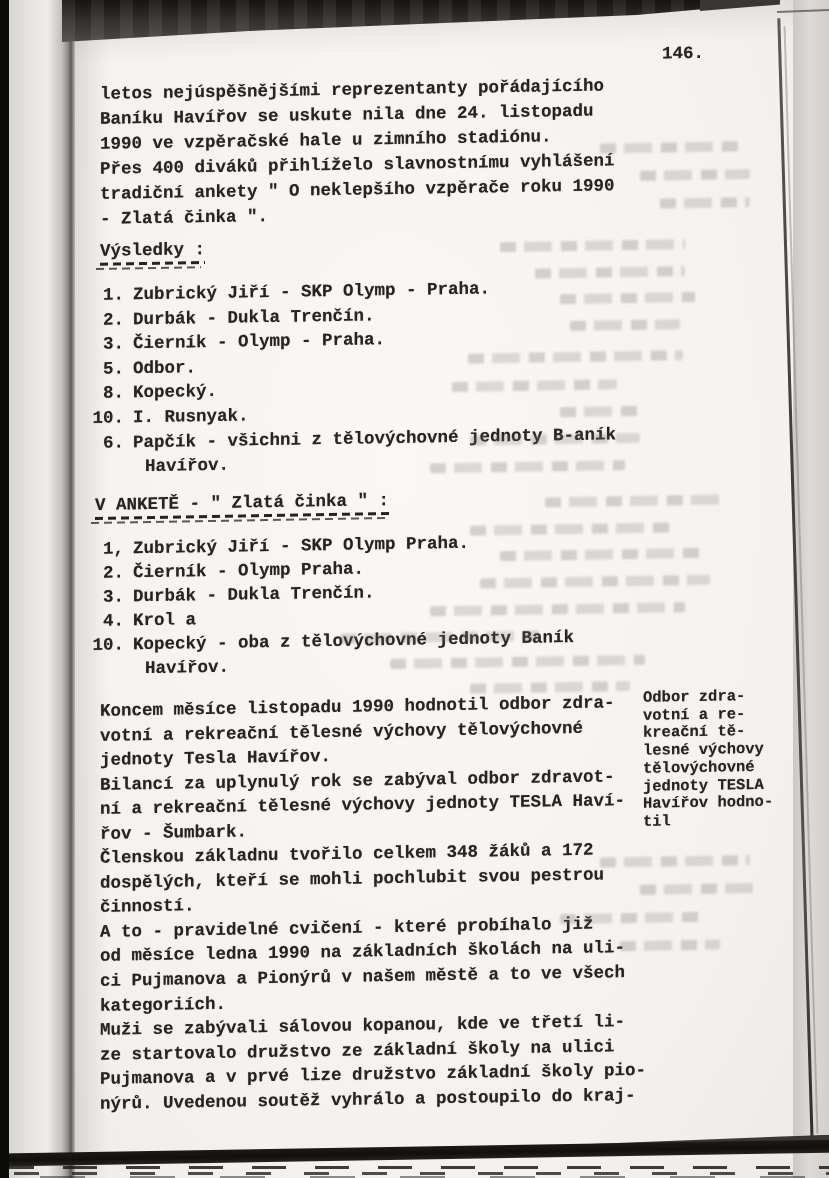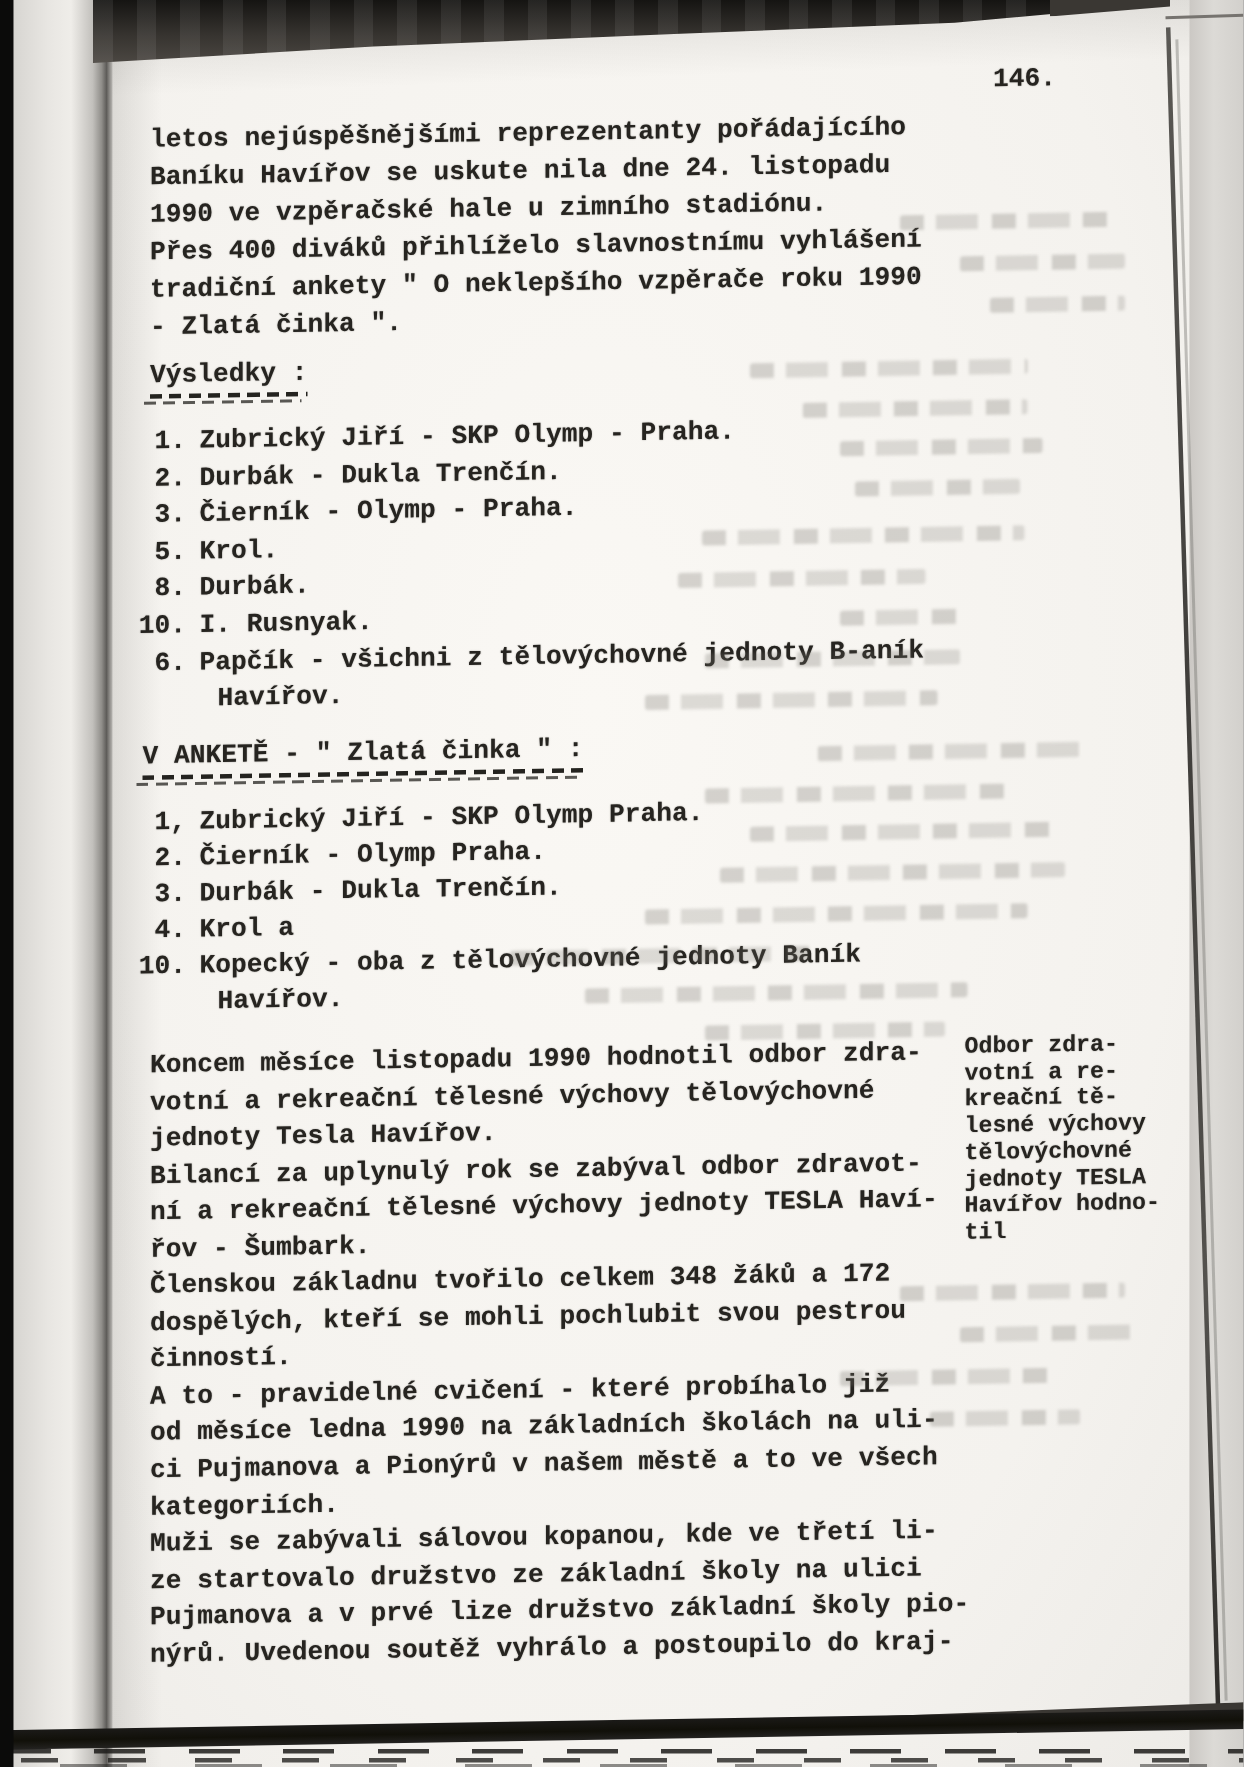--- a/index.html
+++ b/index.html
@@ -99,25 +99,25 @@
         <div class="lrow">
           <span class="num">2.</span>
           <span class="itext">Durbák - Dukla Trenčín.</span>
         </div>
         <div class="lrow">
           <span class="num">3.</span>
           <span class="itext">Čierník - Olymp - Praha.</span>
         </div>
         <div class="lrow">
           <span class="num">5.</span>
-          <span class="itext">Krol.</span>
+          <span class="itext">Odbor.</span>
         </div>
         <div class="lrow">
           <span class="num">8.</span>
-          <span class="itext">Durbák.</span>
+          <span class="itext">Kopecký.</span>
         </div>
         <div class="lrow">
           <span class="num">10.</span>
           <span class="itext">I. Rusnyak.</span>
         </div>
         <div class="lrow">
           <span class="num">6.</span>
           <span class="itext">Papčík - všichni z tělovýchovné jednoty B-aník</span>
         </div>
         <div class="lrow cont">

